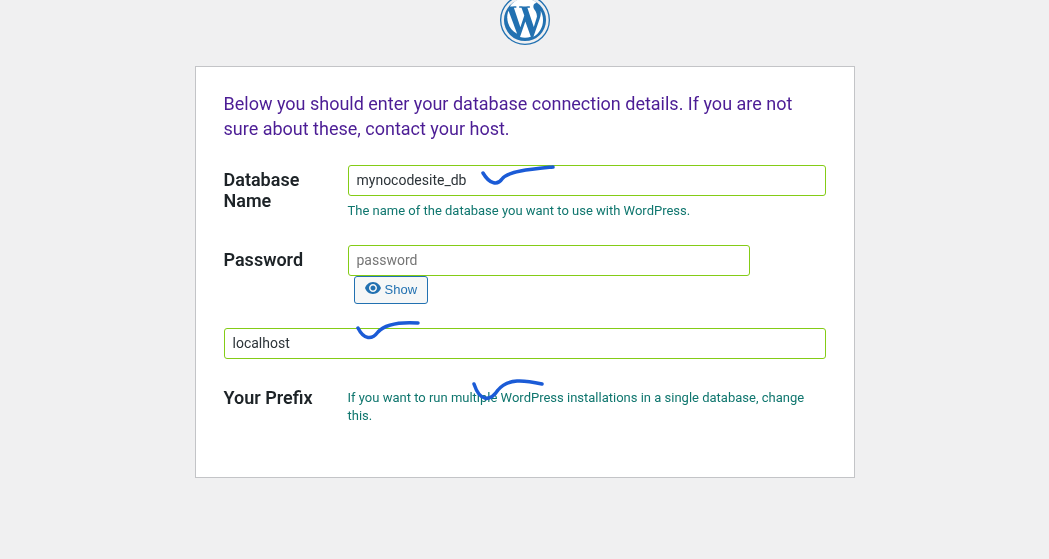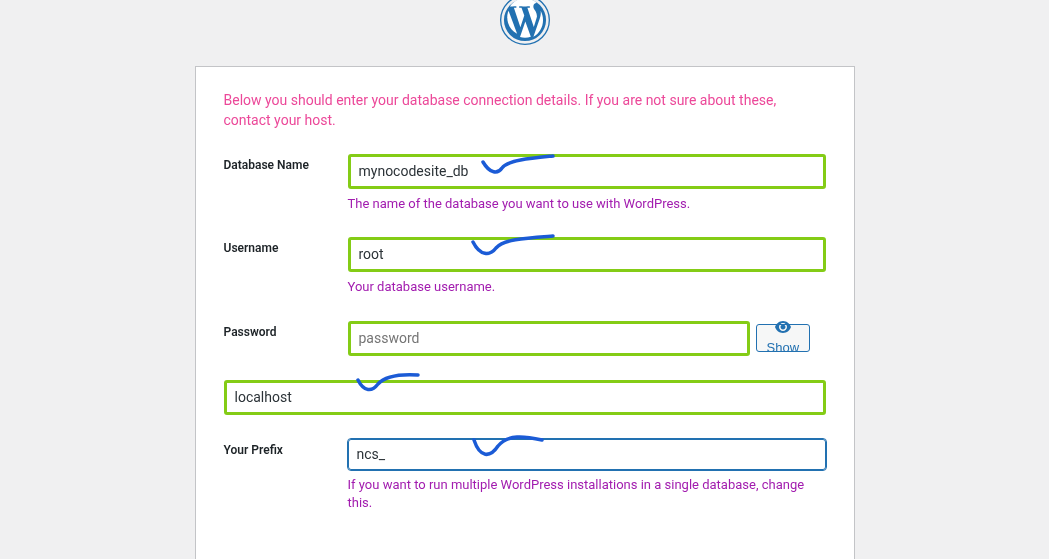--- a/index.html
+++ b/index.html
@@ -21,60 +21,60 @@
       margin-top: -5px;
     }
     .card {
       width: 660px;
       margin: 18px auto 0;
       background: #fff;
       border: 1px solid #c3c4c7;
       padding: 24px 28px 28px;
     }
     .intro {
-      color: #ec4899;
-      font-size: 14px;
+      color: #4c1d95;
+      font-size: 18px;
       margin-bottom: 24px;
       line-height: 1.4;
     }
     .form-row {
       display: flex;
       align-items: flex-start;
       margin-bottom: 24px;
       position: relative;
     }
     .form-label {
       width: 124px;
       font-weight: 600;
       color: #1d2327;
-      font-size: 12px;
+      font-size: 18px;
       padding-top: 4px;
     }
     .form-field {
       flex: 1;
       position: relative;
     }
     .text-input {
       width: 100%;
       padding: 4px 8px;
       font-size: 14px;
       line-height: 1.5;
-      border: 3px solid #84cc16;
+      border: 1px solid #84cc16;
       border-radius: 3px;
       color: #2c3338;
       background: #fff;
       font-family: inherit;
     }
     .input-focused {
       border: 1px solid #2271b1;
       outline: 1px solid #2271b1;
     }
     .help-text {
       font-size: 13px;
-      color: #a21caf;
+      color: #0f766e;
       margin-top: 6px;
       line-height: 1.4;
     }
     .help-text code {
       font-family: Consolas, Monaco, monospace;
       font-size: 13px;
     }
     .password-row .text-input {
       width: calc(100% - 76px);
       display: inline-block;
@@ -88,21 +88,20 @@
       margin-left: 6px;
       padding: 4px 10px;
       border: 1px solid #2271b1;
       background: #f6f7f7;
       color: #2271b1;
       border-radius: 3px;
       font-size: 13px;
       cursor: pointer;
       vertical-align: middle;
       height: 28px;
-      flex-direction: column;
     }
     .check-mark {
       position: absolute;
       pointer-events: none;
       z-index: 5;
     }
   </style>
 </head>
 <body>
 
@@ -130,30 +129,20 @@
     <div class="form-label">Database Name</div>
     <div class="form-field">
       <input type="text" class="text-input" value="mynocodesite_db" style="">
       <p class="help-text">The name of the database you want to use with WordPress.</p>
       <svg class="check-mark" style="left:130px; top:-2px;" width="80" height="26">
         <path d="M5 10 C 12 22, 20 22, 24 16 C 30 8, 55 6, 75 4" stroke="#1b5bd6" stroke-width="3.5" fill="none" stroke-linecap="round"></path>
       </svg>
     </div>
   </div>
 
-  <div class="form-row">
-    <div class="form-label">Username</div>
-    <div class="form-field">
-      <input type="text" class="text-input" value="root" style="">
-      <p class="help-text">Your database username.</p>
-      <svg class="check-mark" style="left:120px; top:-3px;" width="90" height="26">
-        <path d="M5 8 C 12 22, 22 22, 28 14 C 36 5, 58 4, 85 2" stroke="#1b5bd6" stroke-width="3.5" fill="none" stroke-linecap="round"></path>
-      </svg>
-    </div>
-  </div>
 
   <div class="form-row password-row">
     <div class="form-label">Password</div>
     <div class="form-field">
       <input type="text" class="text-input" style="color: rgb(140, 143, 148);" placeholder="password"><button class="show-btn">
         <span>
           <svg width="16" height="12" viewBox="0 0 16 12">
               <path d="M8 0C4 0 1 3 0 6c1 3 4 6 8 6s7-3 8-6c-1-3-4-6-8-6zm0 10c-2.2 0-4-1.8-4-4s1.8-4 4-4 4 1.8 4 4-1.8 4-4 4zm0-6.5c-1.4 0-2.5 1.1-2.5 2.5S6.6 8.5 8 8.5s2.5-1.1 2.5-2.5S9.4 3.5 8 3.5z" fill="#2271b1"></path>
             </svg>
         </span>
@@ -167,21 +156,20 @@
       <input type="text" class="text-input" value="localhost" style="">
       <svg class="check-mark" style="left:130px; top:-8px;" width="70" height="26">
         <path d="M4 8 C 10 20, 18 20, 24 12 C 32 3, 48 2, 64 3" stroke="#1b5bd6" stroke-width="3.5" fill="none" stroke-linecap="round"></path>
       </svg>
     </div>
   </div>
 
   <div class="form-row">
     <div class="form-label">Your Prefix</div>
     <div class="form-field">
-      <input type="text" class="text-input input-focused" value="ncs_" style="">
       <p class="help-text">If you want to run multiple WordPress installations in a single database, change this.</p>
       <svg class="check-mark" style="left:120px; top:-5px;" width="80" height="30">
         <path d="M6 6 C 12 24, 22 24, 30 12 C 40 0, 56 2, 74 6" stroke="#1b5bd6" stroke-width="3.5" fill="none" stroke-linecap="round"></path>
       </svg>
     </div>
   </div>
 
 </div>
 
 </body></html>

